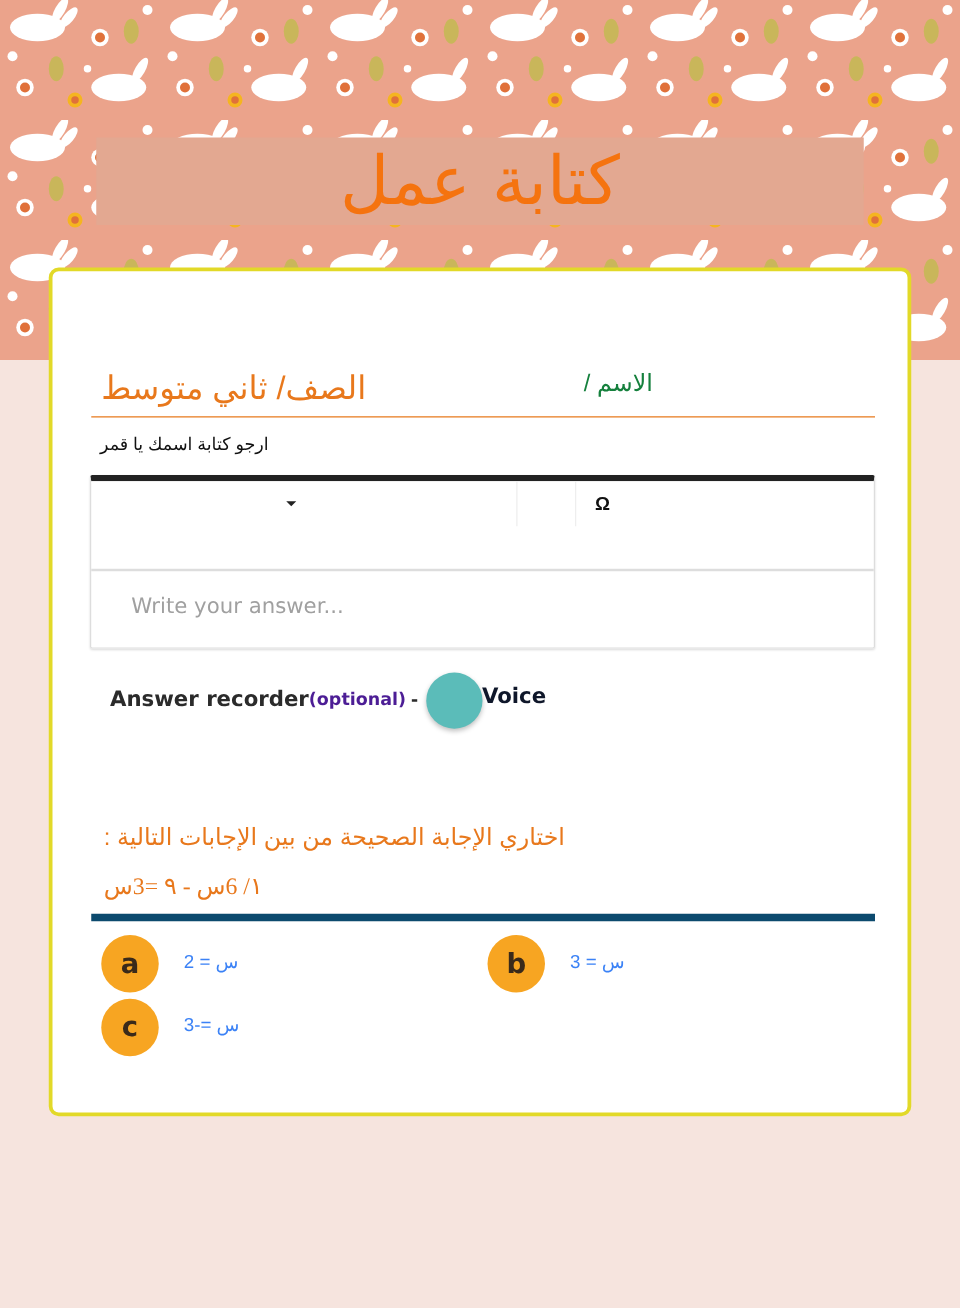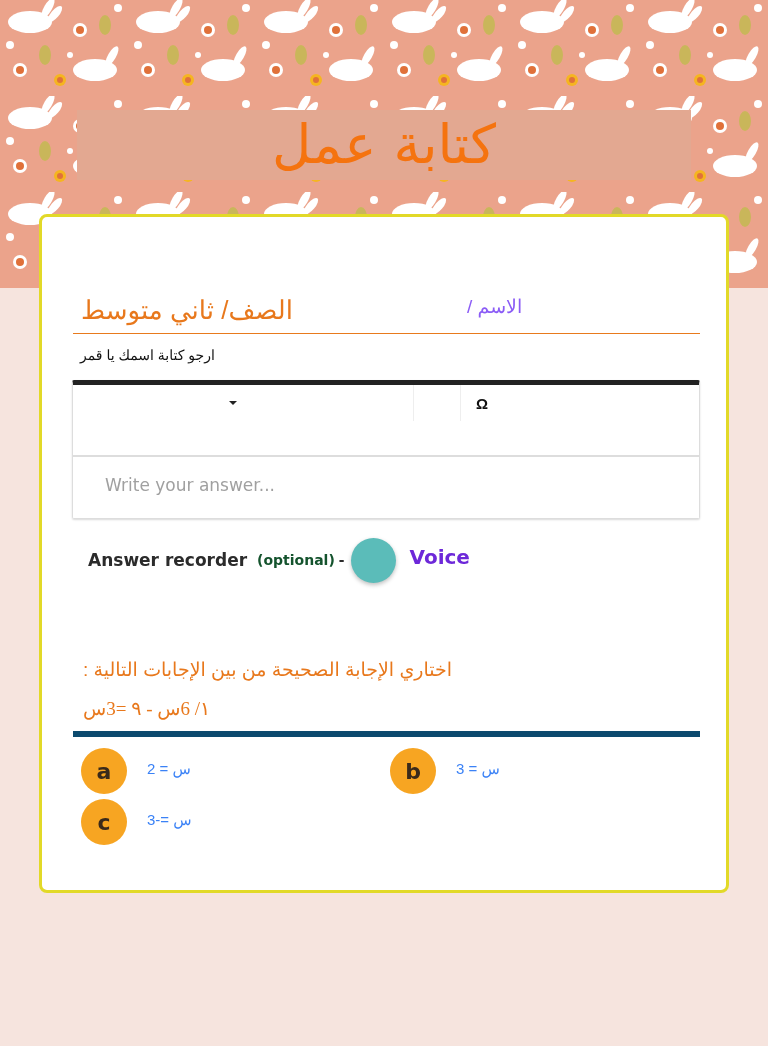--- a/index.html
+++ b/index.html
@@ -26,21 +26,21 @@
   }
   .card {
     position: absolute; left: 39px; top: 214px; width: 690px; height: 679px;
     background: #fff; border: 3px solid #e2d928; border-radius: 8px;
   }
   .header-row {
     position: absolute; left: 31px; top: 72px; width: 627px; height: 45px;
     border-bottom: 1px solid #e87a1d;
   }
   .hdr-name {
-    position: absolute; left: 394px; top: 6px; color: #8b5cf6; font-size: 19px; direction: rtl;
+    position: absolute; left: 394px; top: 6px; color: #15803d; font-size: 19px; direction: rtl;
   }
   .hdr-class {
     position: absolute; left: 8px; top: 6px; color: #e8781c; font-size: 26px; direction: rtl;
   }
   .instruction {
     position: absolute; left: 38px; top: 130px; font-size: 14px; color: #111; direction: rtl;
   }
   .editor {
     position: absolute; left: 30px; top: 163px; width: 628px; height: 139px;
     border: 1px solid #ddd; border-top: 5px solid #222; border-radius: 2px;
@@ -56,27 +56,27 @@
   .tb-omega { position: absolute; left: 403px; top: 10px; font-weight: bold; font-size: 15px; color: #111; }
   .answer-input {
     position: absolute; left: 16px; top: 72px; width: 100%; height: 55px; border: none; outline: none;
     padding: 2px 16px; font-size: 17px; color: #4d7c0f; font-family: "DejaVu Sans", sans-serif; background: transparent;
   }
   .answer-input::placeholder { color: #a0a0a0; }
   .recorder {
     position: absolute; left: 30px; top: 320px; height: 46px; display: flex; align-items: center;
   }
   .rec-label { font-weight: bold; font-size: 17px; color: #2b2b2b; font-family: "DejaVu Sans", sans-serif; margin-left: 16px; }
-  .rec-opt { font-weight: bold; font-size: 14px; color: #14532d; font-family: "DejaVu Sans", sans-serif; margin-left: 10px; }
+  .rec-opt { font-weight: bold; font-size: 14px; color: #4c1d95; font-family: "DejaVu Sans", sans-serif; margin-left: 0; }
   .rec-dash { font-weight: bold; font-size: 17px; color: #2b2b2b; margin-left: 4px; }
   .rec-btn {
     width: 45px; height: 45px; border-radius: 50%; background: #5bbcb9; margin-left: 6px;
     box-shadow: 0 2px 4px rgba(0,0,0,0.25); border: none;
   }
-  .rec-voice { font-weight: bold; font-size: 20px; color: #6d28d9; margin-left: 14px; margin-top: -6px; font-family: "DejaVu Sans", sans-serif; }
+  .rec-voice { font-weight: bold; font-size: 17px; color: #0f172a; margin-top: -6px; font-family: "DejaVu Sans", sans-serif; }
   .question {
     position: absolute; left: 31px; top: 434px; width: 627px; height: 86px;
     border-bottom: 6px solid #0c4a6e;
   }
   .q-line1 { position: absolute; left: 10px; top: 7px; color: #e8781c; font-size: 19px; direction: rtl; }
   .q-line2 { position: absolute; left: 10px; top: 46px; color: #e8781c; font-size: 19px; direction: rtl; font-family: Liberation Serif, serif; }
   .opt {
     position: absolute; display: flex; align-items: center;
   }
   .opt-badge {

